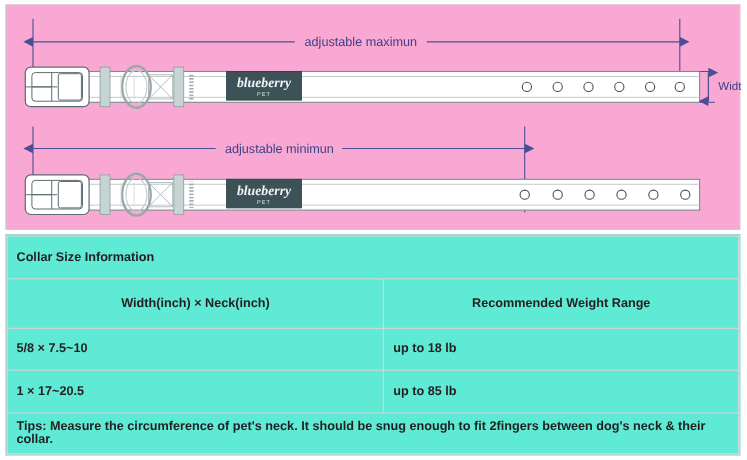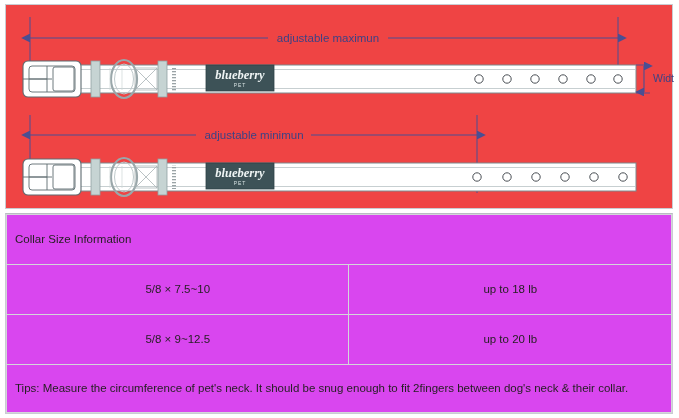--- a/index.html
+++ b/index.html
@@ -6,44 +6,44 @@
   body{
     width:679px;height:418px;overflow:hidden;
     font-family:"Liberation Sans","DejaVu Sans",sans-serif;
     color:#231f20;
   }
   #page{position:relative;width:679px;height:418px;}
 
   
   .diagram-panel{
     position:absolute;left:5px;top:4px;width:668px;height:205px;
-    border:1px solid #c9ccd2;background:#ef4444;box-sizing:border-box;
+    border:1px solid #c9ccd2;background:#f9a8d4;box-sizing:border-box;
   }
   .collar-svg{position:absolute;left:0;top:0;}
 
   
   .table-panel{
     position:absolute;left:5px;top:213px;width:668px;height:201px;
     border:1px solid #c9ccd2;border-top:1px solid #b9bcc2;
-    box-sizing:border-box;background:#d946ef;
+    box-sizing:border-box;background:#5eead4;font-weight:bold;
   }
   table.size-table{
     width:100%;height:100%;border-collapse:collapse;table-layout:fixed;
   }
   table.size-table td{
     border:1px solid #d4d6da;
     font-size:11.5px;
     color:#231f20;
     padding:0 8px;
   }
   td.title-cell{
     text-align:left;font-size:12.5px;height:29px;border-left:none;border-top:none;border-right:none;
   }
   td.head-cell{text-align:center;height:34px;font-size:12px;}
-  td.body-cell{text-align:center;height:29px;}
+  td.body-cell{height:29px;}
   td.tips-cell{
     text-align:left;font-size:11px;height:28px;
     border-left:none;border-right:none;border-bottom:none;
   }
   .col-a{width:51.5%;}
   .col-b{width:48.5%;}
   .nowrap{white-space:nowrap;}
 </style>
 </head>
 <body>
@@ -164,26 +164,30 @@
     <table class="size-table">
       <colgroup>
           <col class="col-a">
           <col class="col-b">
         </colgroup>
       <tbody>
         <tr>
           <td class="title-cell" colspan="2">Collar Size Information</td>
         </tr>
         <tr>
+          <td class="head-cell nowrap">Width(inch)  ×  Neck(inch)</td>
+          <td class="head-cell">Recommended Weight Range</td>
+        </tr>
+        <tr>
           <td class="body-cell">5/8 × 7.5~10</td>
           <td class="body-cell">up to 18 lb</td>
         </tr>
         <tr>
-          <td class="body-cell">5/8 × 9~12.5</td>
-          <td class="body-cell">up to 20 lb</td>
+          <td class="body-cell">1 × 17~20.5</td>
+          <td class="body-cell">up to 85 lb</td>
         </tr>
         <tr>
           <td class="tips-cell" colspan="2">Tips: Measure the circumference of pet's neck. It should be snug enough to fit 2fingers between dog's neck &amp; their collar.</td>
         </tr>
       </tbody>
     </table>
   </div>
 
 </div>
 

